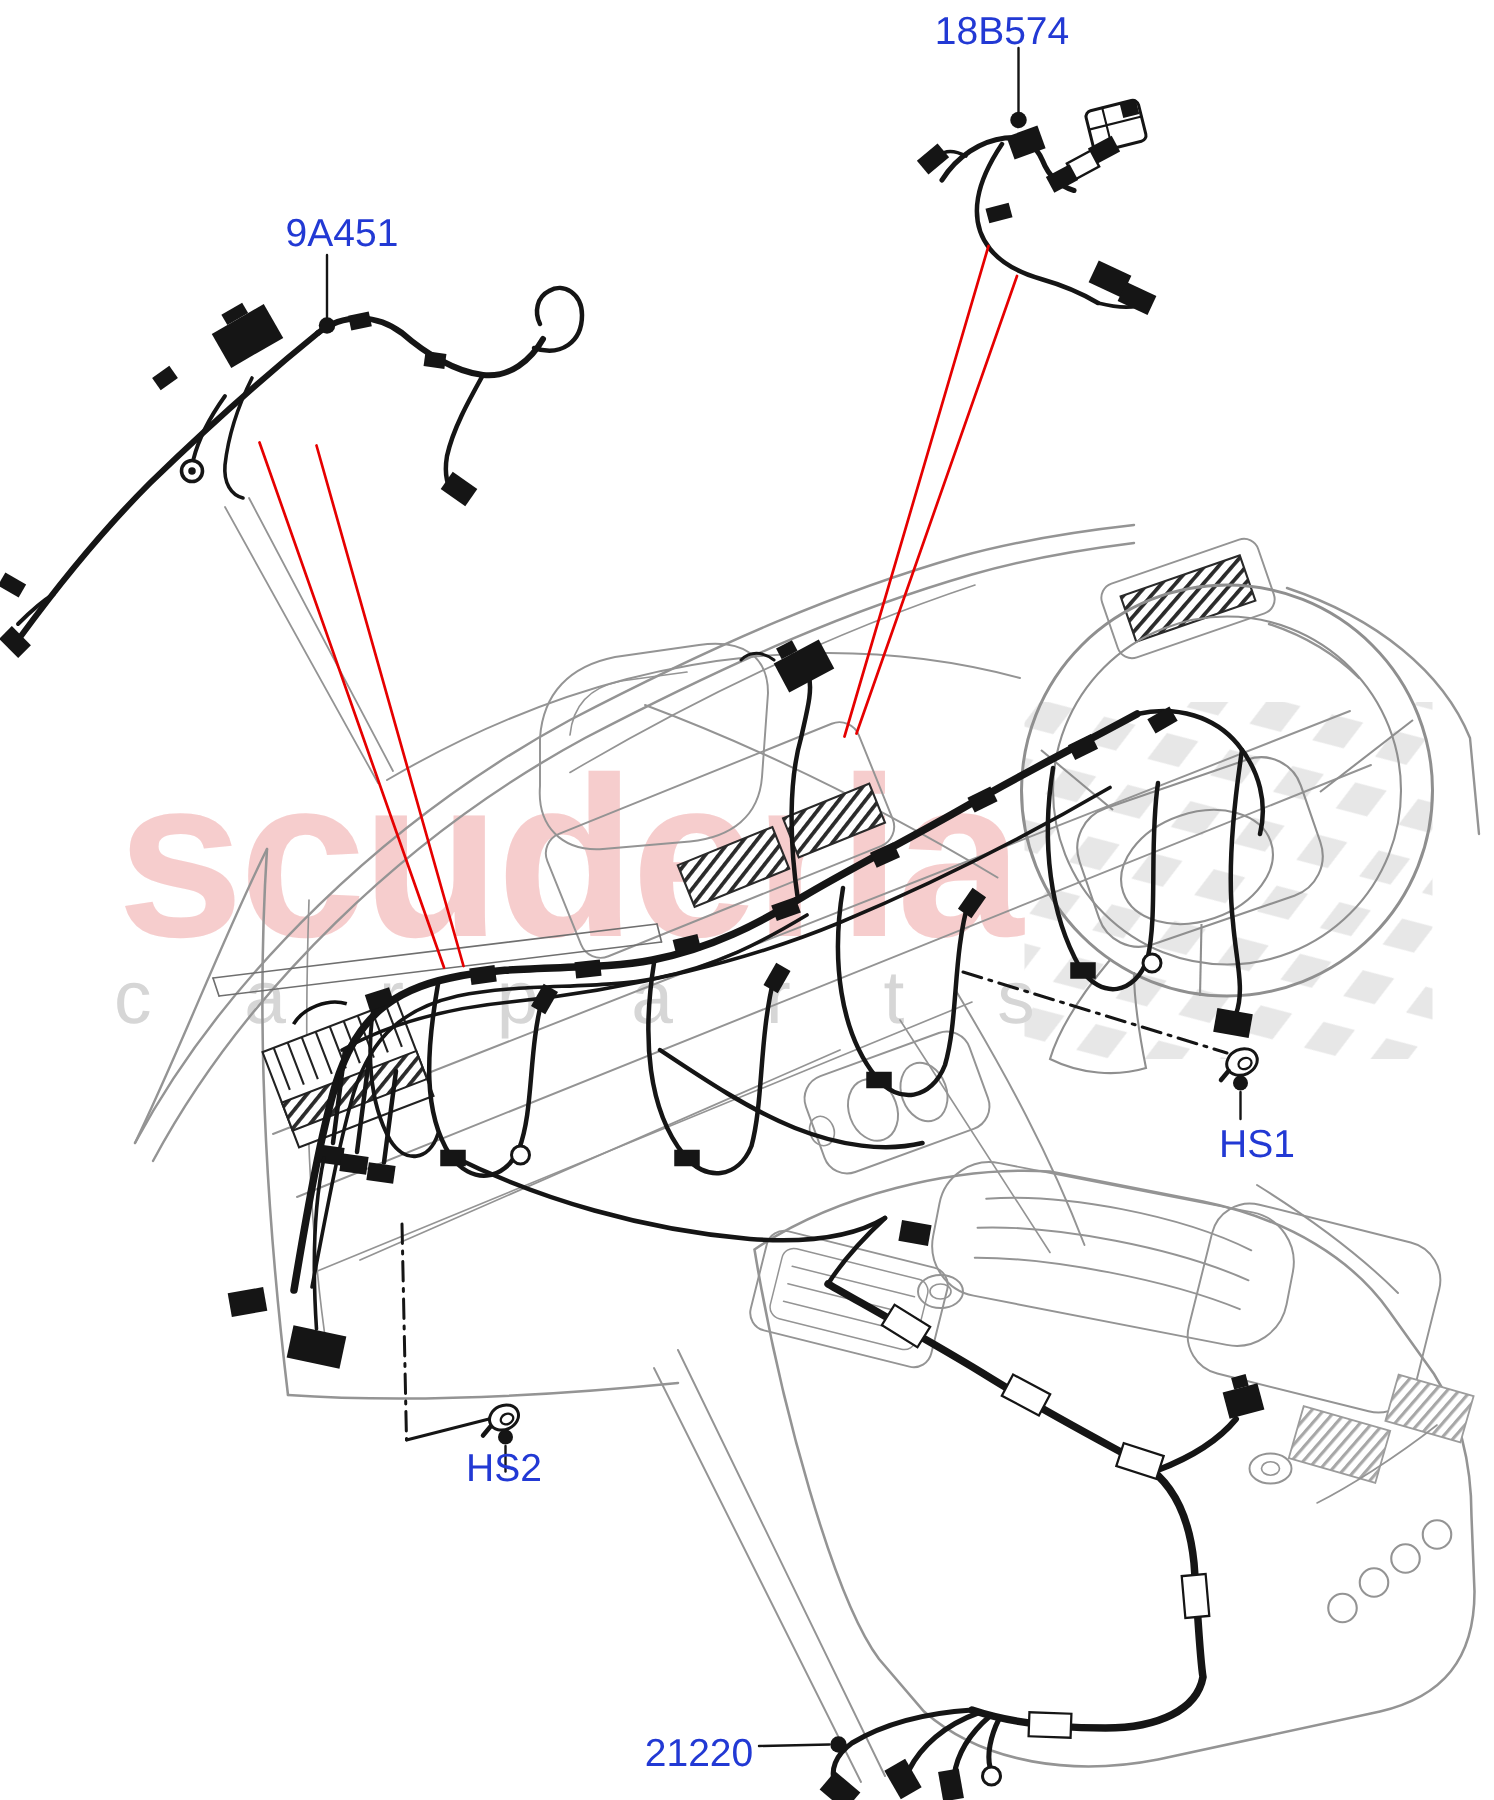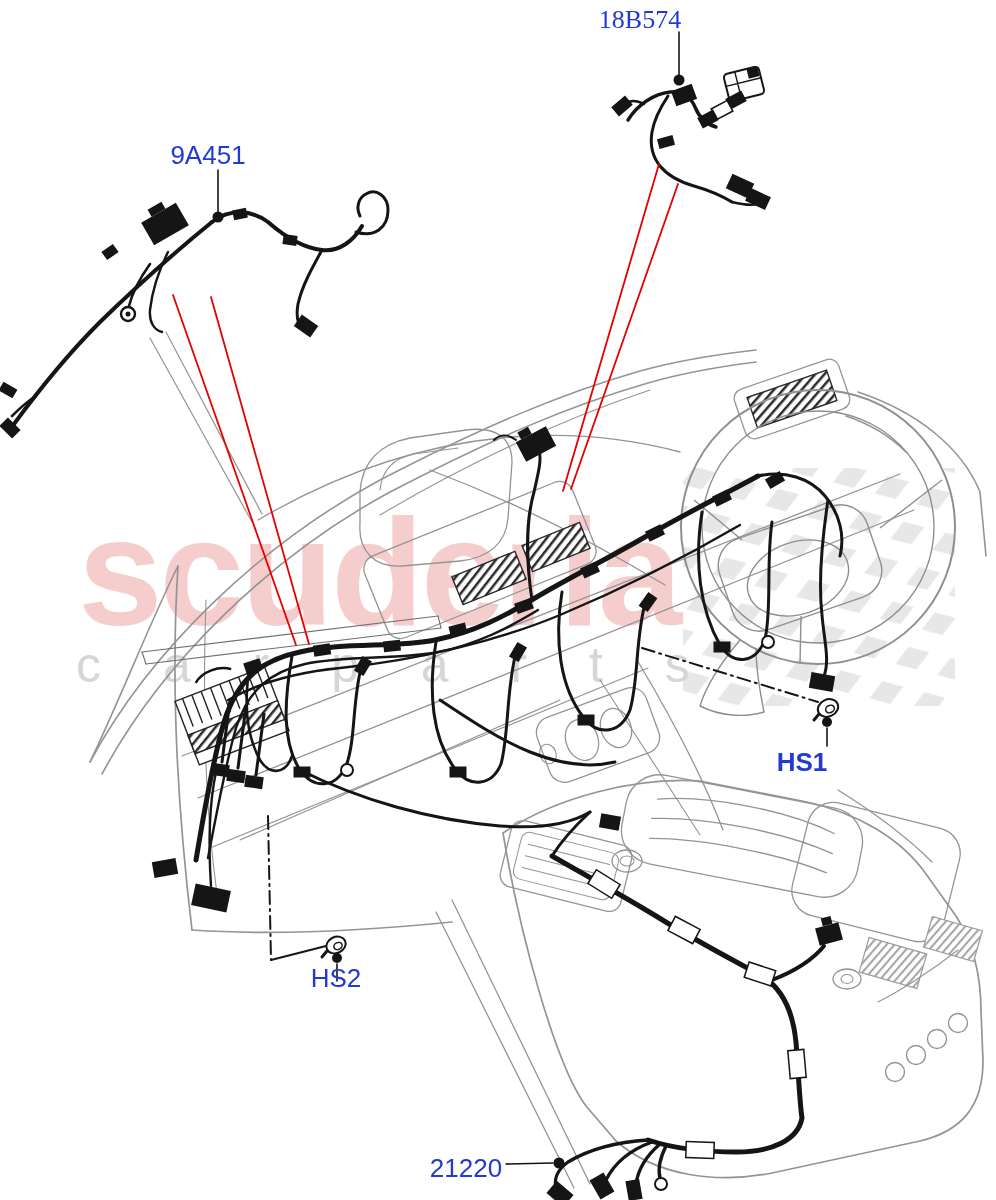--- a/index.html
+++ b/index.html
@@ -26,23 +26,23 @@
     position:absolute;left:76px;top:640px;z-index:0;
     font-family:"Liberation Sans",sans-serif;font-weight:normal;
     font-size:50px;line-height:1;letter-spacing:24px;
     color:var(--wm-gray);white-space:nowrap;user-select:none;
   }
   .plabel{
     position:absolute;z-index:5;transform:translateX(-50%);
     font-family:"Liberation Sans",sans-serif;font-size:26px;line-height:1.1;
     color:var(--blue);white-space:nowrap;cursor:pointer;
   }
-  .lbl-18b574{left:640px;top:6px;font-family:Liberation Serif, serif;}
-  .lbl-9a451{left:208px;top:141px;}
-  .lbl-hs1{left:802px;top:748px;font-weight:bold;}
+  .lbl-18b574{left:668px;top:6px;}
+  .lbl-9a451{left:228px;top:141px;}
+  .lbl-hs1{left:838px;top:748px;}
   .lbl-hs2{left:336px;top:964px;}
   .lbl-13710{left:466px;top:1154px;}
 </style>
 </head>
 <body>
 
 <div class="stage">
 
   <div class="wm-brand">scuderia</div>
   <div class="wm-sub">c a r  p a r t s</div>

